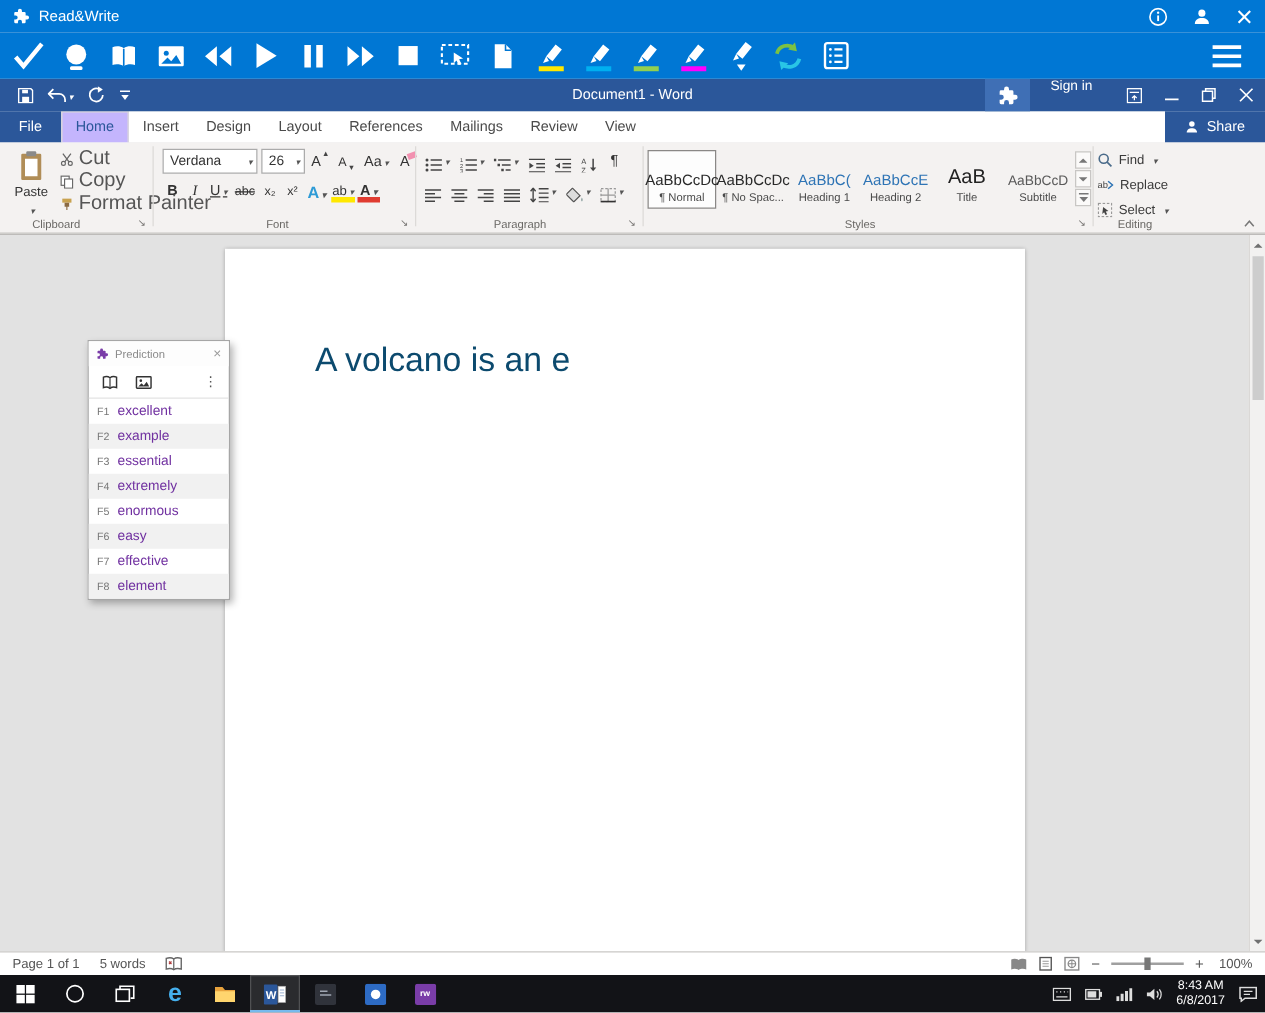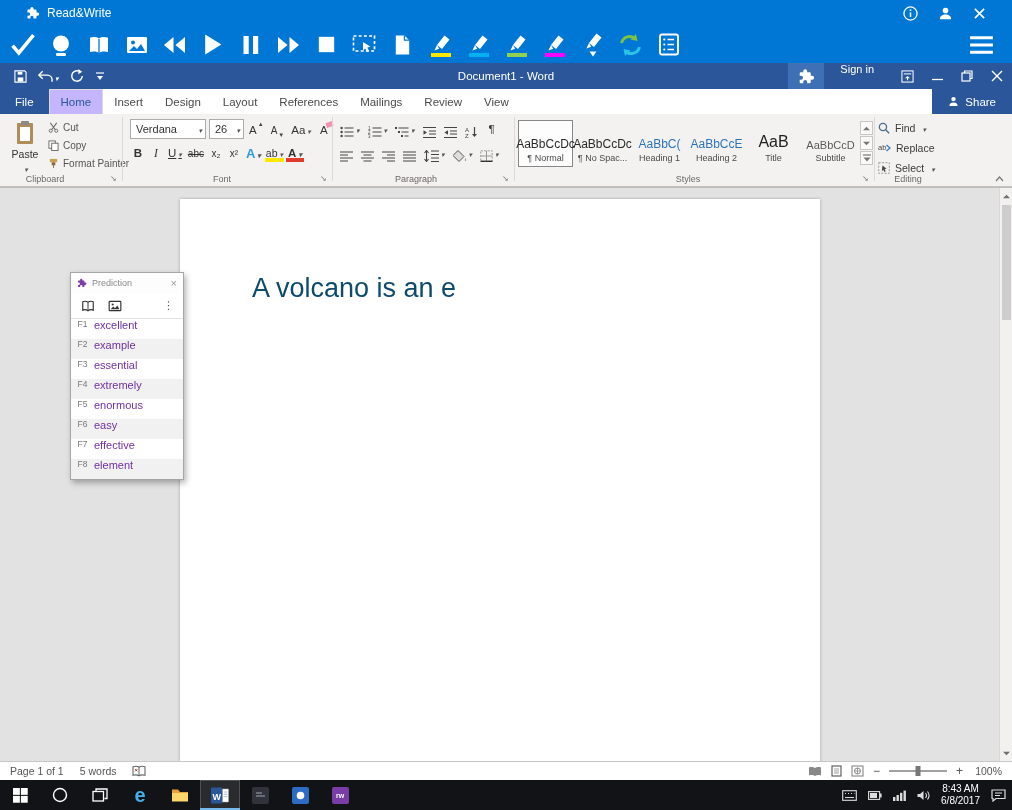--- a/index.html
+++ b/index.html
@@ -1,21 +1,21 @@
 <!DOCTYPE html>
 <html><head>
 <meta charset="utf-8">
 <style>
 *{margin:0;padding:0;box-sizing:border-box}
 body{font-family:"Liberation Sans",sans-serif;cursor:default}
 #screen{position:relative;width:1012px;height:810px;overflow:hidden;background:#E4E4E4}
 svg{display:block}
 
 
-.rw-titlebar{position:absolute;top:0;left:0;width:100%;height:26px;background:#0077D4;display:flex;align-items:center;padding:0 26px;gap:7px;z-index:5}
+.rw-titlebar{position:absolute;top:0;left:0;width:100%;height:26px;background:#0077D4;display:flex;align-items:center;padding:0 10px;gap:7px;z-index:5}
 .rw-title{color:#fff;font-size:12px}
 .rw-tbr{margin-left:auto;display:flex;align-items:center;gap:20px}
 .rw-toolbar{position:absolute;top:26px;left:0;width:100%;height:37px;background:#0077D4;display:flex;align-items:center;padding:0 8px;gap:9px;z-index:5}
 .rwi{width:29px;height:31px;display:flex;align-items:center;justify-content:center}
 .rw-menu{margin-left:auto;margin-right:8px}
 
 
 .word-titlebar{position:absolute;top:63px;left:0;width:100%;height:26px;background:#2B579A;display:flex;align-items:center;color:#fff;z-index:4}
 .qat{display:flex;align-items:center;gap:11px;padding-left:14px}
 .qat>span{display:flex;align-items:center}
@@ -34,21 +34,21 @@
 .share-block{margin-left:auto;background:#2B579A;color:#fff;display:flex;align-items:center;gap:6px;padding:0 16px;font-size:11.5px}
 
 
 .ribbon{position:absolute;top:114px;left:0;width:100%;height:73px;background:#F4F2F1;border-bottom:1px solid #C5C3C1;z-index:3}
 .vdiv{position:absolute;top:3px;height:64px;width:1px;background:#DCDAD8}
 .glabel{position:absolute;bottom:2px;font-size:9px;color:#6A6865;width:100px;text-align:center}
 .dlg{position:absolute;bottom:3px;font-size:8px;color:#7A7876}
 .dda::after{content:"▾";font-size:7px;color:#555;margin-left:2px;line-height:1}
 .dda-w::after{content:"▾";font-size:7px;color:#fff;margin-left:2px;line-height:1}
 .paste-btn{position:absolute;left:6px;top:4px;width:38px;height:57px;display:flex;flex-direction:column;align-items:center;justify-content:center;gap:2px;font-size:10.5px;color:#333}
-.clip-mini{position:absolute;left:48px;top:6px;display:flex;flex-direction:column;gap:4px;font-size:10px;color:#555}
+.clip-mini{position:absolute;left:48px;top:6px;display:flex;flex-direction:column;gap:4px;font-size:16px;color:#555}
 .mini-row{display:flex;align-items:center;gap:4px;height:14px}
 .font-row1{position:absolute;left:130px;top:5px;display:flex;align-items:center;gap:3px}
 .font-row2{position:absolute;left:130px;top:29px;display:flex;align-items:center;gap:2px}
 .para-row1{position:absolute;left:338px;top:5px;display:flex;align-items:center;gap:4px}
 .para-row2{position:absolute;left:338px;top:29px;display:flex;align-items:center;gap:4px}
 .combo{display:flex;align-items:center;height:20px;background:#fff;border:1px solid #ABABAB;font-size:11px;color:#333;padding:0 3px 0 5px}
 .rbtn{display:inline-flex;align-items:flex-end;justify-content:center;height:19px;min-width:16px;padding:0 2px;font-size:11.5px;color:#333;line-height:17px}
 .b-bold{font-weight:bold}
 .b-italic{font-style:italic;font-family:"Liberation Serif",serif}
 .b-under{text-decoration:underline}
@@ -101,21 +101,21 @@
 .tb-clock{color:#fff;font-size:10px;text-align:center;line-height:1.25}
 
 
 .prediction{position:absolute;left:70px;top:272px;width:114px;background:#fff;border:1px solid #A6A6A6;box-shadow:2px 3px 6px rgba(0,0,0,.3);z-index:40}
 .pred-title{height:20px;display:flex;align-items:center;padding:0 6px;gap:5px;font-size:9px;color:#8A8A8A;background:#FDFDFD}
 .pred-close{margin-left:auto;color:#999;font-size:11px;line-height:1}
 .pred-close::after{content:"×"}
 .pred-toolbar{height:26px;display:flex;align-items:center;gap:11px;padding:0 9px;border-bottom:1px solid #E4E4E4}
 .pred-dots{margin-left:auto;color:#555;font-size:11px}
 .pred-dots::after{content:"⋮"}
-.pred-row{height:20px;display:flex;font-size:11px}
+.pred-row{height:20px;display:flex;align-items:center;font-size:11px}
 .pred-list .pred-row:nth-child(even){background:#F1F1F1}
 .pred-key{width:23px;text-align:center;font-size:8.5px;color:#777}
 .pred-word{color:#7030A0}
 </style>
 </head>
 <body>
 
 <div id="screen">
 
   <div class="rw-titlebar">

